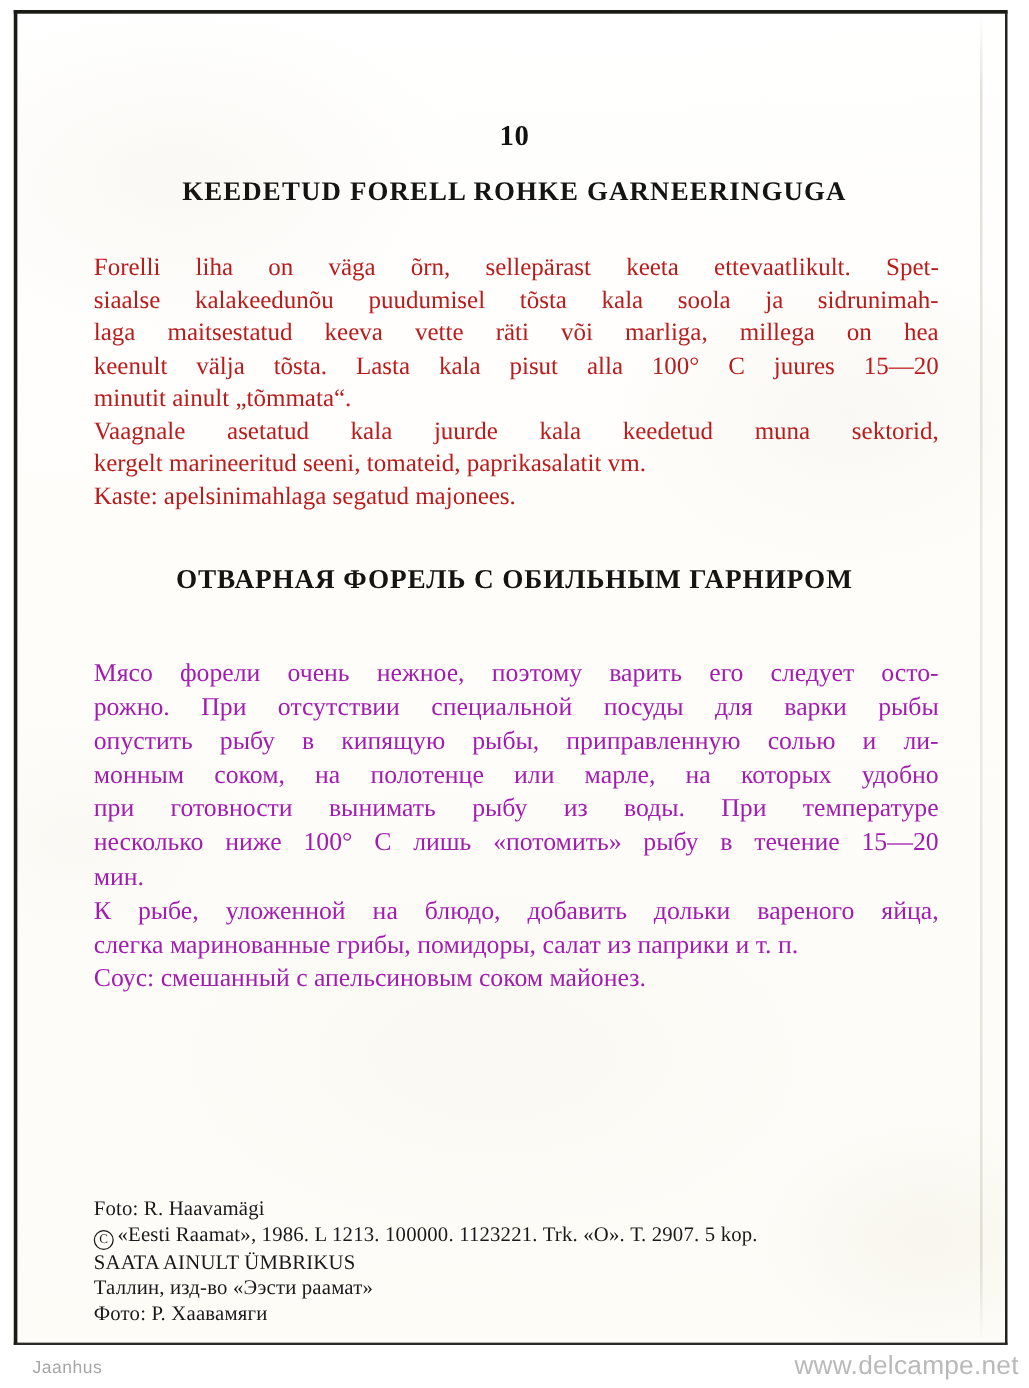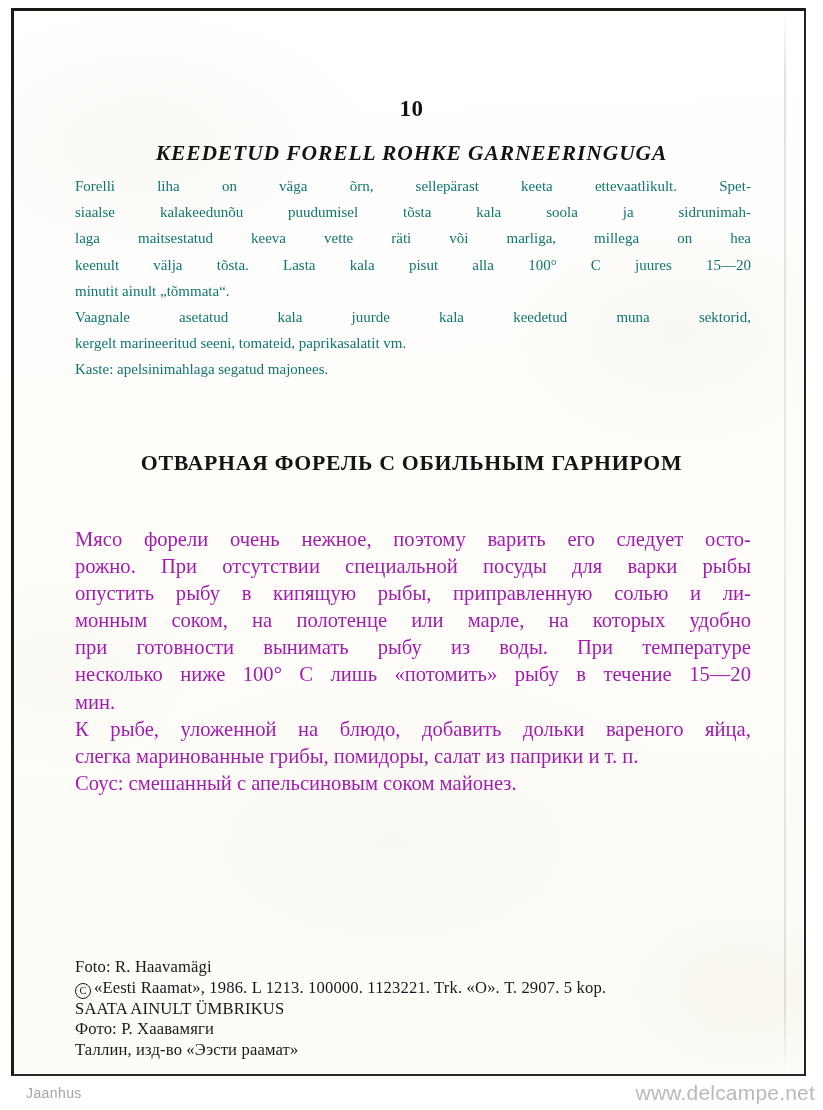--- a/index.html
+++ b/index.html
@@ -119,32 +119,31 @@
     left: 0;
     top: 130px;
     width: 795px;
     text-align: center;
     font-family: "Liberation Serif", serif;
     font-weight: bold;
     font-size: 21.5px;
     letter-spacing: 0.9px;
     color: #141412;
     white-space: nowrap;
-    font-style: italic;
   }
 
   #estonian-body {
     position: absolute;
     left: 61px;
-    top: 162px;
+    top: 190px;
     width: 676px;
     font-family: "Liberation Serif", serif;
-    font-size: 15px;
+    font-size: 20px;
     line-height: 26.2px;
-    color: #0f766e;
+    color: #b91c1c;
   }
   #estonian-body .just-line {
     display: block;
     white-space: nowrap;
     width: 100%;
   }
   
   #estonian-body .just-line.justify {
     display: flex;
     justify-content: space-between;
@@ -393,22 +392,22 @@
             <span>яйца,</span>
           </div>
         <div class="just-line">слегка маринованные грибы, помидоры, салат из паприки и т. п.</div>
         <div class="just-line">Соус: смешанный с апельсиновым соком майонез.</div>
       </div>
 
       <div id="colophon">
         <span class="colophon-line">Foto: R. Haavamägi</span>
         <span class="colophon-line"><span class="copy-mark">C</span><span>«Eesti Raamat», 1986. L 1213. 100000. 1123221. Trk. «О». Т. 2907. 5 kop.</span></span>
         <span class="colophon-line">SAATA AINULT ÜMBRIKUS</span>
+        <span class="colophon-line">Таллин, изд-во «Ээсти раамат»</span>
         <span class="colophon-line">Фото: Р. Хаавамяги</span>
-        <span class="colophon-line">Таллин, изд-во «Ээсти раамат»</span>
       </div>
 
     </div>
   </div>
 
   <div id="scan-footer">
     <div id="uploader-credit">Jaanhus</div>
     <div id="site-watermark">www.delcampe.net</div>
   </div>
 

